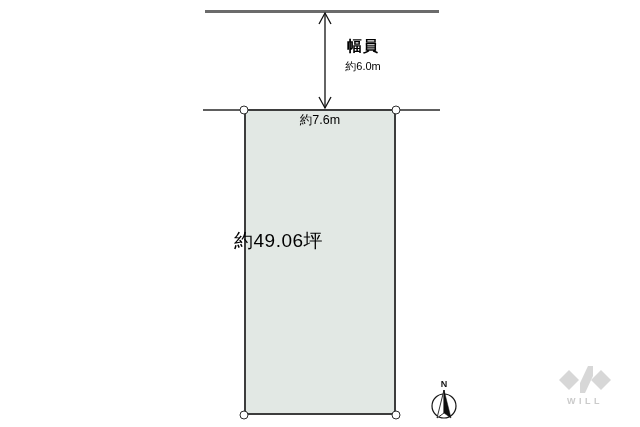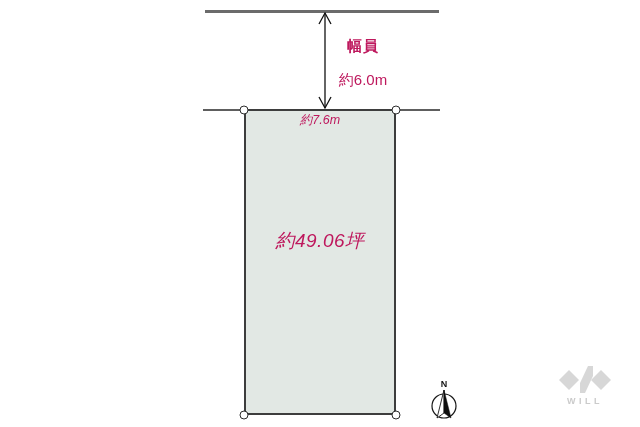--- a/index.html
+++ b/index.html
@@ -1,38 +1,38 @@
 <!DOCTYPE html>
 <html style="--plot-fill: #e2e8e4; --road-line: #6b6b6b; --logo-gray: #d7d7d7; --logo-text: #cbcbcb;"><head>
 <meta charset="utf-8">
 <style>
   html,body{margin:0;padding:0;background:#ffffff;}
   .canvas{
     position:relative;width:640px;height:427px;background:#ffffff;overflow:hidden;
-    font-family:"Liberation Sans","DejaVu Sans",sans-serif;color:#be185d;
+    font-family:"Liberation Sans","DejaVu Sans",sans-serif;color:#000000;
   }
   .road-line{position:absolute;background:var(--road-line,#6b6b6b);}
   .road-line.upper{left:205px;top:10px;width:234px;height:3px;}
   .road-line.lower{left:203px;top:109px;width:237px;height:2px;background:#5e5e5e;}
   .width-arrow{position:absolute;left:317px;top:10px;}
   .width-arrow line,.width-arrow polyline{stroke:#111;stroke-width:1.3;fill:none;}
   .width-label{position:absolute;left:328px;top:37px;width:70px;text-align:center;}
   .width-title{font-size:15px;font-weight:bold;letter-spacing:1px;}
-  .width-value{font-size:15px;margin-top:15px;}
+  .width-value{font-size:11px;margin-top:3px;}
   .plot{
     position:absolute;left:244px;top:109px;width:152px;height:306px;box-sizing:border-box;
     background:var(--plot-fill,#e2e8e4);border:2px solid #3d3d3d;
   }
   .marker{
     position:absolute;width:9px;height:9px;border-radius:50%;
     background:#fff;border:1.5px solid #2e2e2e;box-sizing:border-box;
     transform:translate(-50%,-50%);
   }
-  .frontage{position:absolute;left:244px;top:112px;width:152px;text-align:center;font-size:12.5px;font-style:italic;}
-  .area{position:absolute;left:234px;top:228px;width:172px;text-align:center;font-size:19px;line-height:26px;letter-spacing:0.5px;font-style:italic;}
+  .frontage{position:absolute;left:244px;top:112px;width:152px;text-align:center;font-size:12.5px;}
+  .area{position:absolute;left:234px;top:228px;width:172px;text-align:left;font-size:19px;line-height:26px;letter-spacing:0.5px;}
   .compass{position:absolute;left:430px;top:375px;}
   .compass text{font-size:9px;font-weight:bold;fill:#111;}
   .compass circle{fill:none;stroke:#161616;stroke-width:1.2;}
   .compass .needle-left{fill:#ffffff;stroke:#161616;stroke-width:0.9;}
   .compass .needle-right{fill:#0d0d0d;stroke:#0d0d0d;stroke-width:0.5;}
   .logo{position:absolute;left:553px;top:362px;}
   .logo polygon{fill:var(--logo-gray,#d7d7d7);}
   .logo text{font-size:9px;font-weight:bold;letter-spacing:3.5px;fill:var(--logo-text,#cbcbcb);}
 </style>
 </head>

